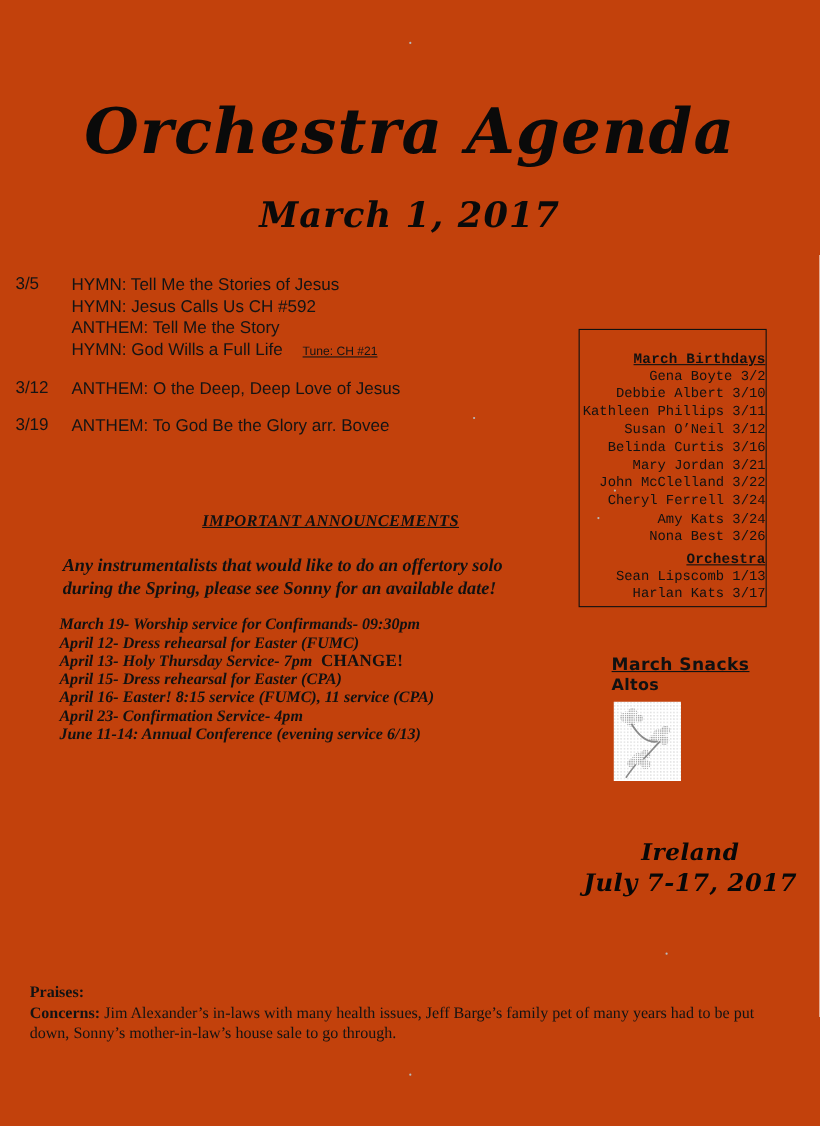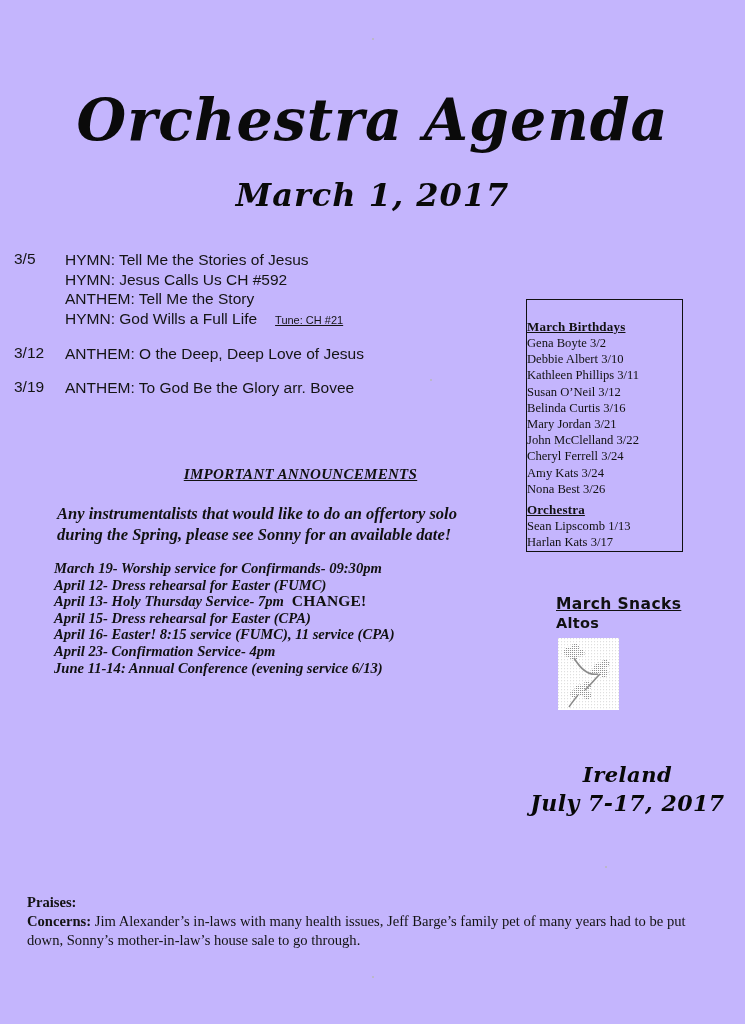--- a/index.html
+++ b/index.html
@@ -5,21 +5,21 @@
 <style>
   html, body {
     margin: 0;
     padding: 0;
     background: #ffffff;
   }
   .page {
     position: relative;
     width: 745px;
     height: 1024px;
-    background: #c4b5fd;
+    background: #c2410c;
     overflow: hidden;
     font-family: "Liberation Serif", serif;
     color: #111111;
   }
 
   
   .title-main {
     position: absolute;
     left: 0;
     top: 86px;
@@ -81,26 +81,26 @@
     font-size: 11px;
     padding-left: 18px;
     text-decoration: underline;
   }
 
   
   .birthday-box {
     position: absolute;
     left: 526px;
     top: 299px;
-    width: 157px;
+    width: 171px;
     height: 253px;
     border: 1.5px solid #111;
     box-sizing: border-box;
-    font-family: Liberation Serif, serif;
-    text-align: left;
+    font-family: Liberation Mono, monospace;
+    text-align: right;
     overflow: hidden;
   }
   .bb-head {
     margin-top: 19px;
     font-size: 13px;
     font-weight: 700;
     text-decoration: underline;
     letter-spacing: 0.2px;
   }
   .bb-head.second { margin-top: 5px; }

